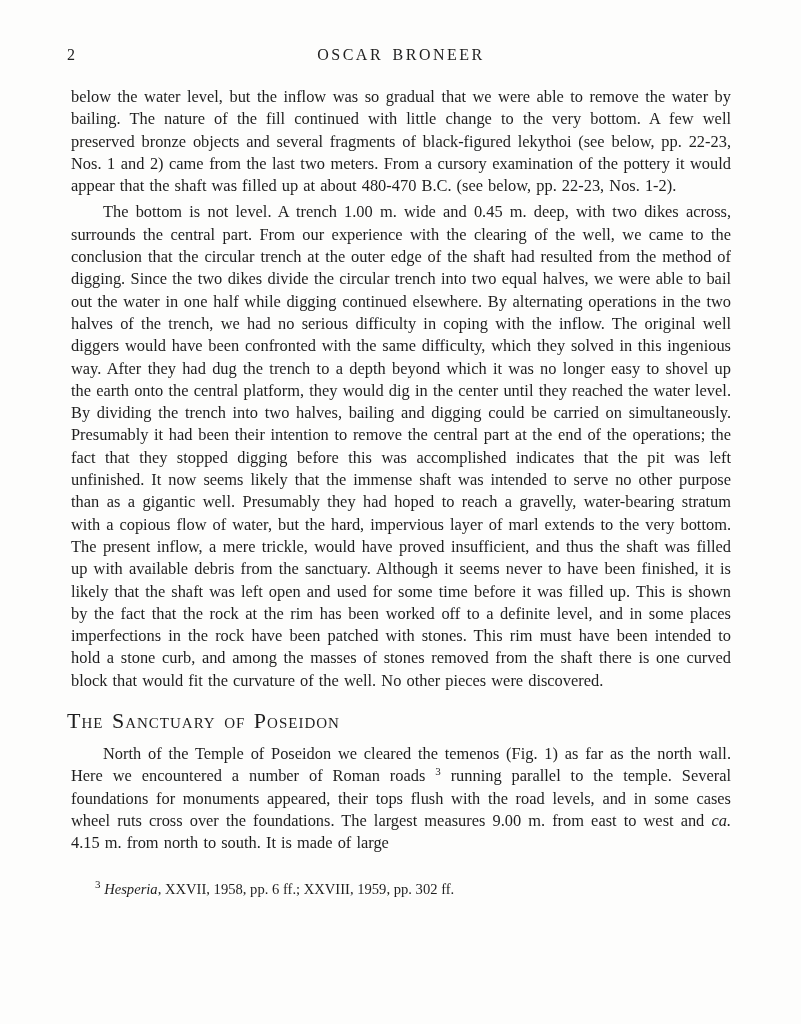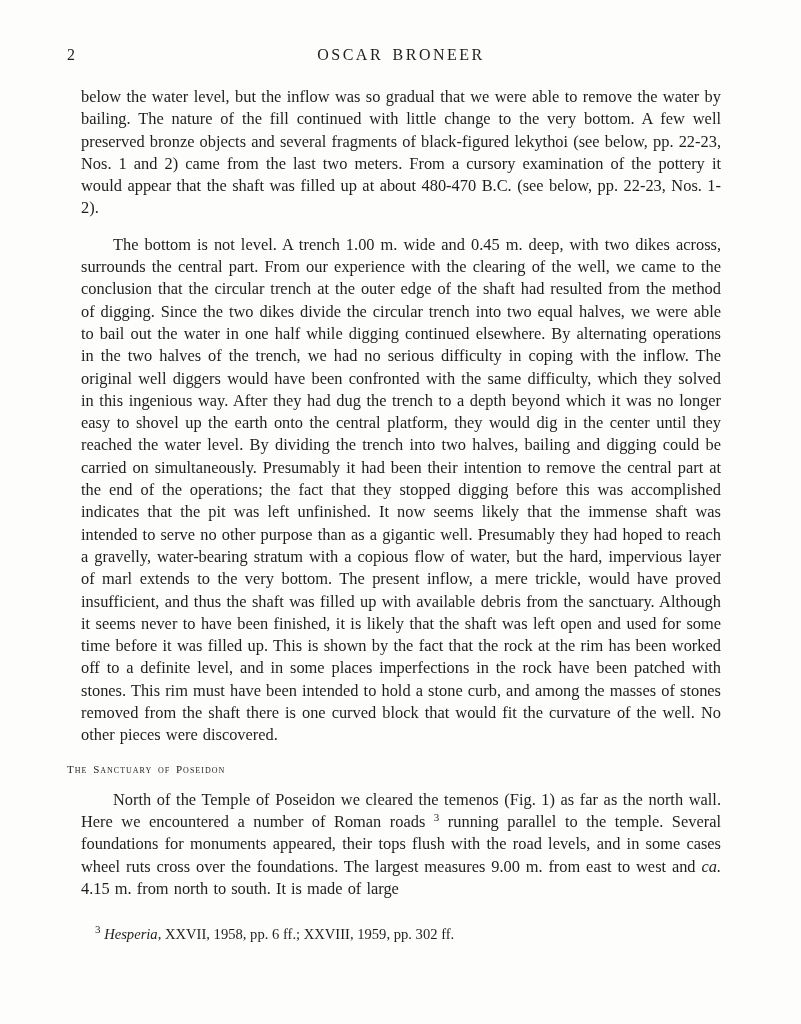--- a/index.html
+++ b/index.html
@@ -30,32 +30,32 @@
     top: 0;
     font-size: 16px;
   }
   .running-head {
     text-align: center;
     font-size: 16px;
     letter-spacing: 2.5px;
     word-spacing: 3px;
   }
   .body-text p {
-    margin: 14px;
+    margin: 4px;
     font-size: 16.4px;
     line-height: 22.3px;
     text-align: justify;
     word-spacing: 1px;
   }
   .body-text p.indent {
     text-indent: 32px;
   }
   .section-heading {
     margin: 16px 0 9px 0;
-    font-size: 11px;
+    font-size: 22px;
     font-weight: normal;
     font-variant: small-caps;
     letter-spacing: 1px;
     word-spacing: 2px;
   }
   sup.fn-ref {
     font-size: 11px;
     line-height: 0;
     vertical-align: super;
   }

